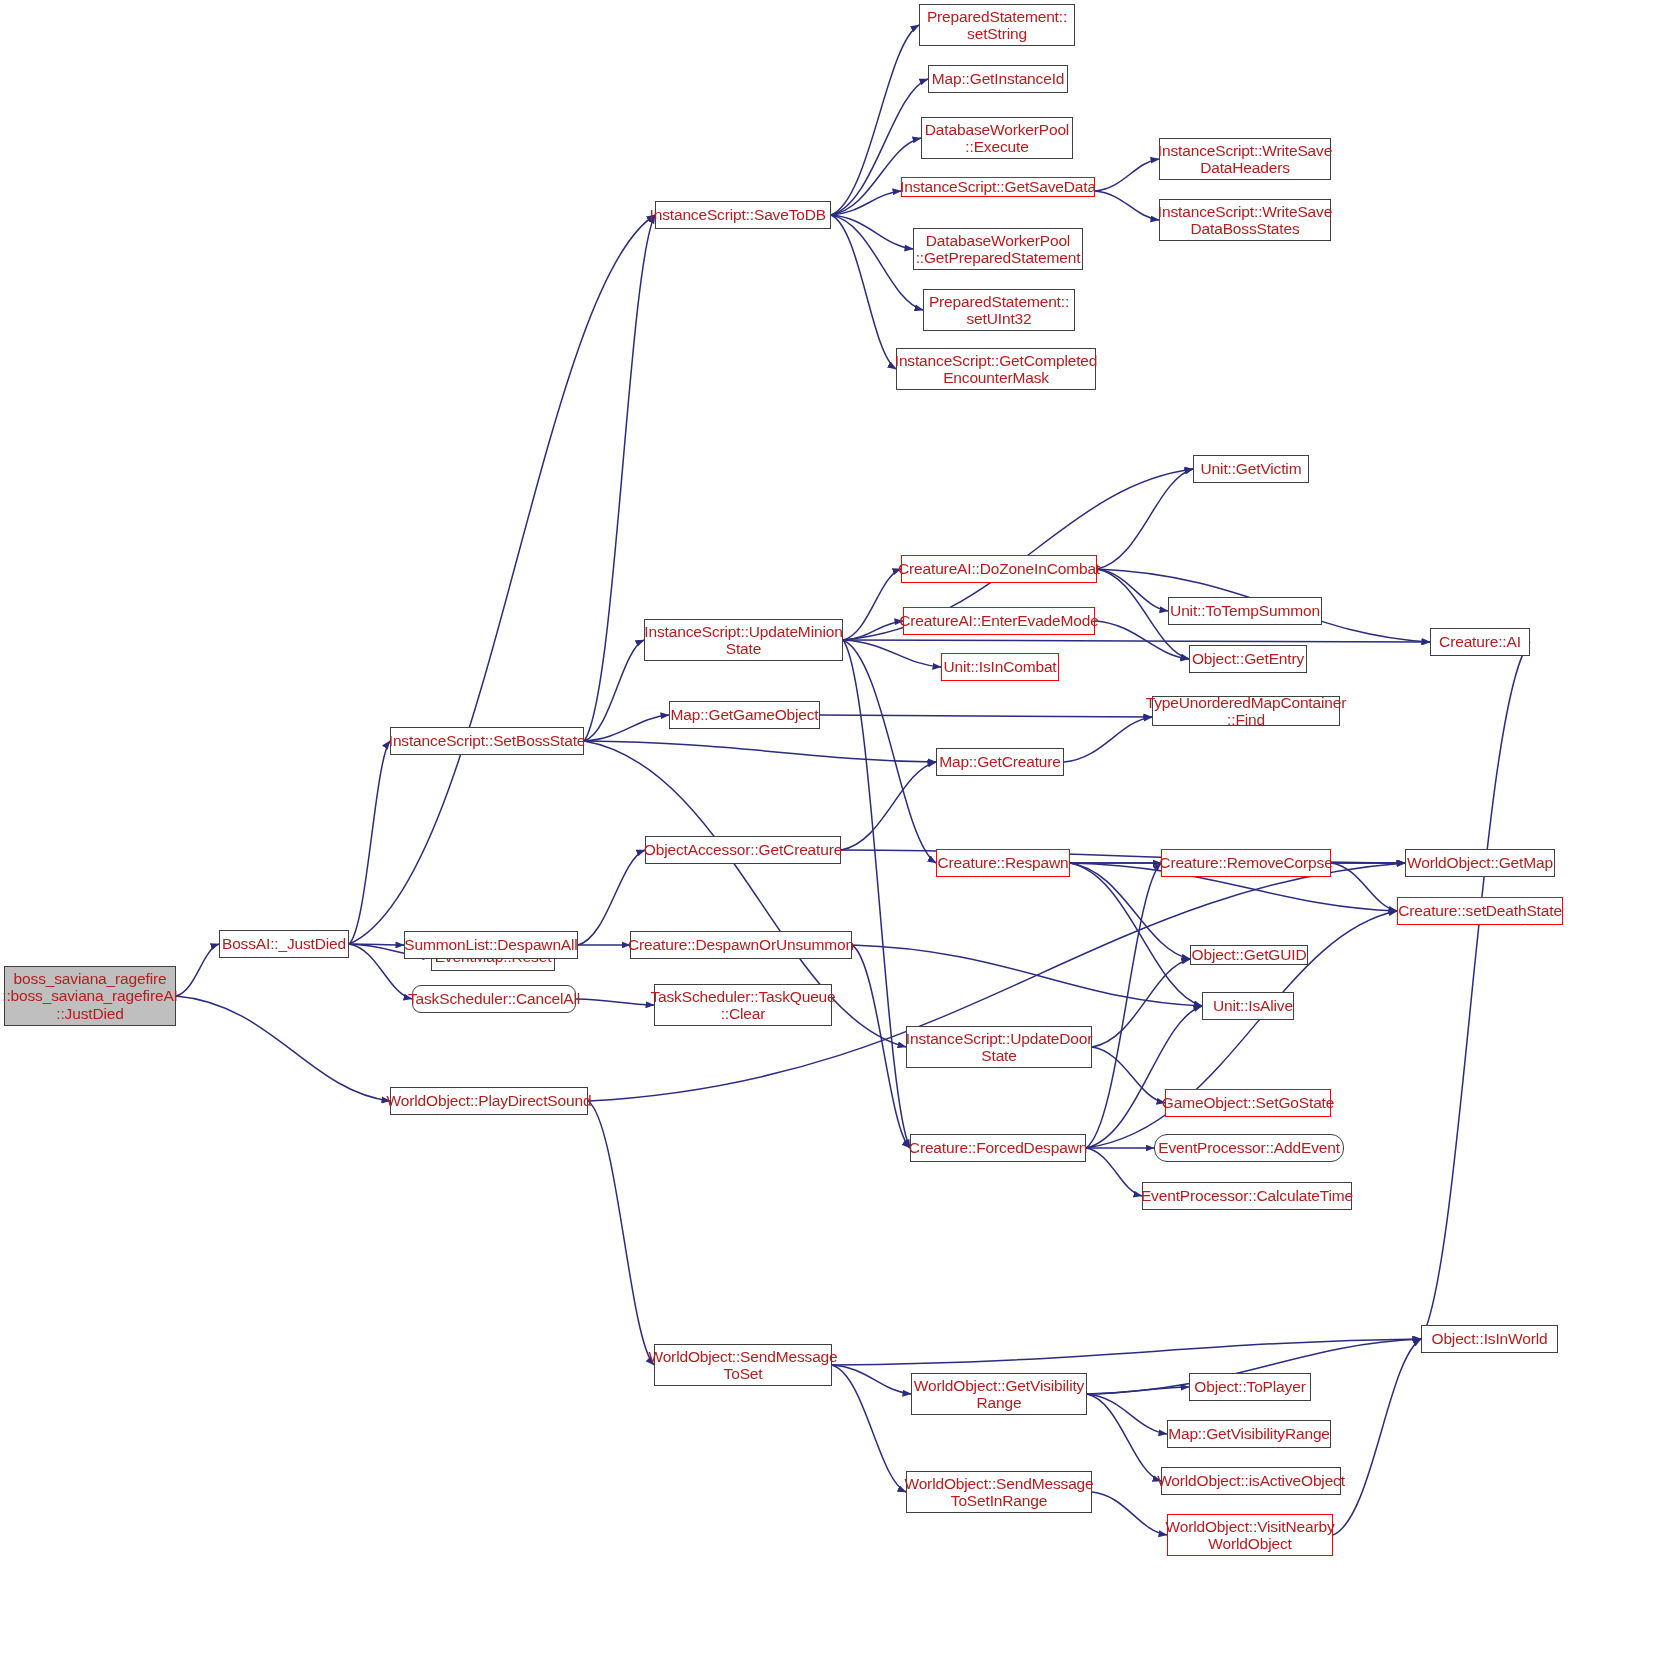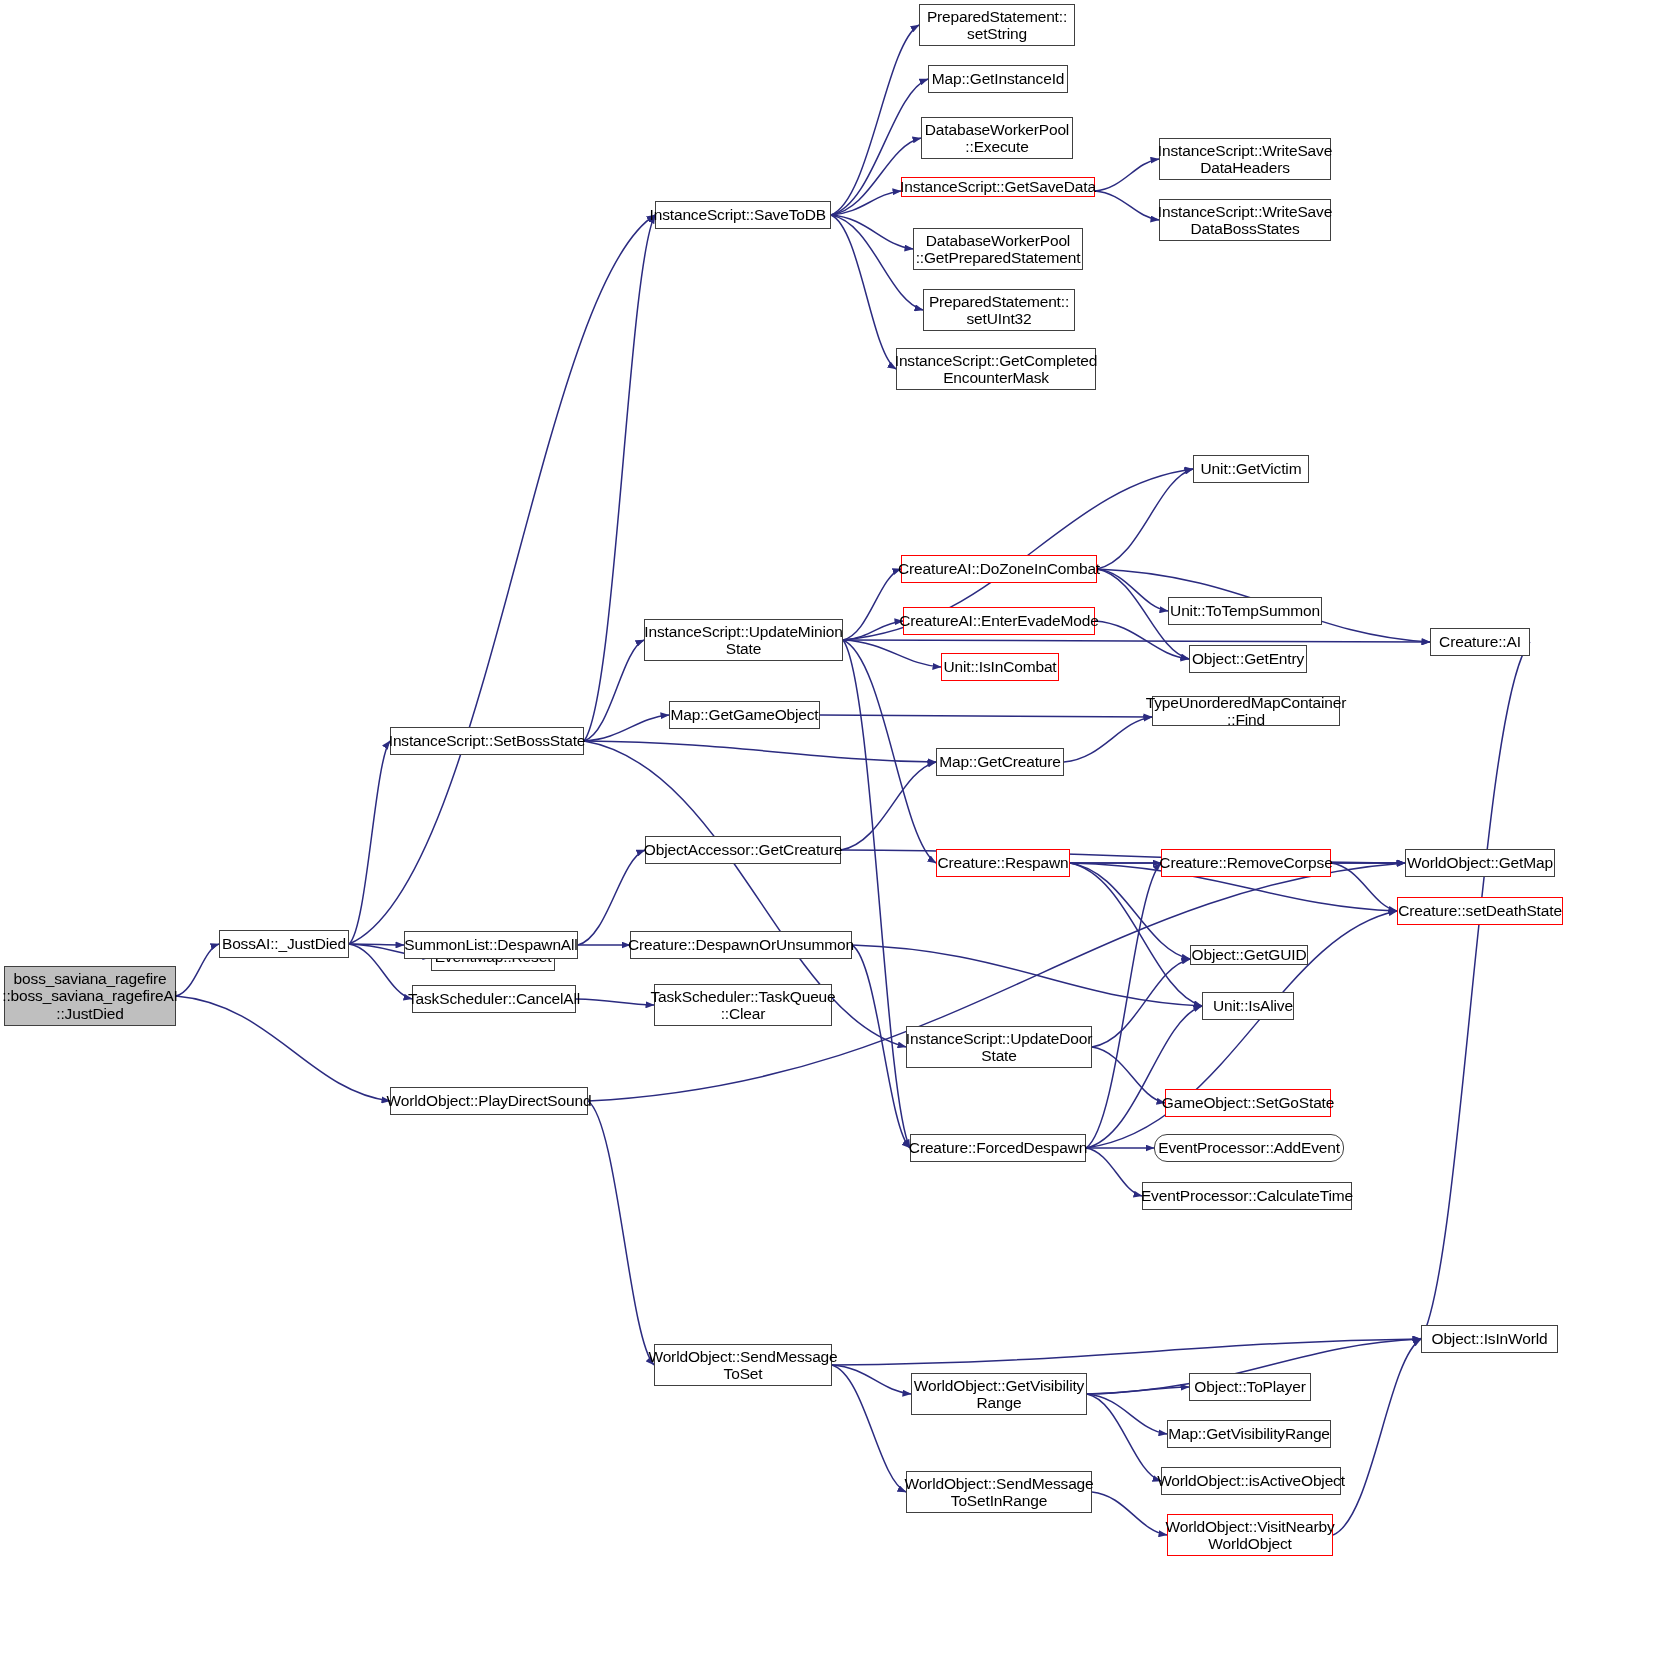--- a/index.html
+++ b/index.html
@@ -27,21 +27,21 @@
     position: absolute;
     box-sizing: border-box;
     background: #ffffff;
     border: 1px solid #2a2a2a;
     display: flex;
     align-items: center;
     justify-content: center;
     text-align: center;
     font-size: 15.5px;
     line-height: 1.12;
-    color: #000000;
+    color: #b91c1c;
     letter-spacing: -0.15px;
     white-space: pre-line;
     padding: 0 4px;
     z-index: 3;
   }
   .node.red {
     border: 1.6px solid #ff0000;
   }
   .node.root {
     background: #bfbfbf;
@@ -169,21 +169,21 @@
       <div class="node normal" style="left: 669px; top: 701px; width: 151px; height: 28px;"><span>Map::GetGameObject</span></div>
       <div class="node normal" style="left: 936px; top: 748px; width: 128px; height: 28px;"><span>Map::GetCreature</span></div>
       <div class="node normal" style="left: 645px; top: 836px; width: 196px; height: 28px;"><span>ObjectAccessor::GetCreature</span></div>
       <div class="node red" style="left: 936px; top: 849px; width: 134px; height: 28px;"><span>Creature::Respawn</span></div>
       <div class="node red" style="left: 1161px; top: 849px; width: 170px; height: 28px;"><span>Creature::RemoveCorpse</span></div>
       <div class="node normal" style="left: 1405px; top: 849px; width: 150px; height: 28px;"><span>WorldObject::GetMap</span></div>
       <div class="node red" style="left: 1397px; top: 897px; width: 166px; height: 28px;"><span>Creature::setDeathState</span></div>
       <div class="node normal" style="left: 431px; top: 943px; width: 124px; height: 28px;"><span>EventMap::Reset</span></div>
       <div class="node normal" style="left: 404px; top: 931px; width: 174px; height: 28px;"><span>SummonList::DespawnAll</span></div>
       <div class="node normal" style="left: 630px; top: 931px; width: 222px; height: 28px;"><span>Creature::DespawnOrUnsummon</span></div>
-      <div class="node normal" style="left: 412px; top: 985px; width: 164px; height: 28px;"><span>TaskScheduler::CancelAll</span></div>
+      <div class="node normal" style="left: 412px; top: 985px; width: 164px; height: 28px; border-radius: 9px;"><span>TaskScheduler::CancelAll</span></div>
       <div class="node normal" style="left: 654px; top: 984px; width: 178px; height: 42px;"><span>TaskScheduler::TaskQueue
 ::Clear</span></div>
       <div class="node normal" style="left: 1190px; top: 945px; width: 118px; height: 20px;"><span>Object::GetGUID</span></div>
       <div class="node normal" style="left: 1202px; top: 992px; width: 92px; height: 28px; padding-left: 14px;"><span>Unit::IsAlive</span></div>
       <div class="node normal" style="left: 906px; top: 1026px; width: 186px; height: 42px;"><span>InstanceScript::UpdateDoor
 State</span></div>
       <div class="node red" style="left: 1165px; top: 1089px; width: 166px; height: 28px;"><span>GameObject::SetGoState</span></div>
       <div class="node normal" style="left: 910px; top: 1134px; width: 176px; height: 28px;"><span>Creature::ForcedDespawn</span></div>
       <div class="node normal" style="left: 1154px; top: 1134px; width: 190px; height: 28px; border-radius: 13px;"><span>EventProcessor::AddEvent</span></div>
       <div class="node normal" style="left: 1142px; top: 1182px; width: 210px; height: 28px;"><span>EventProcessor::CalculateTime</span></div>

